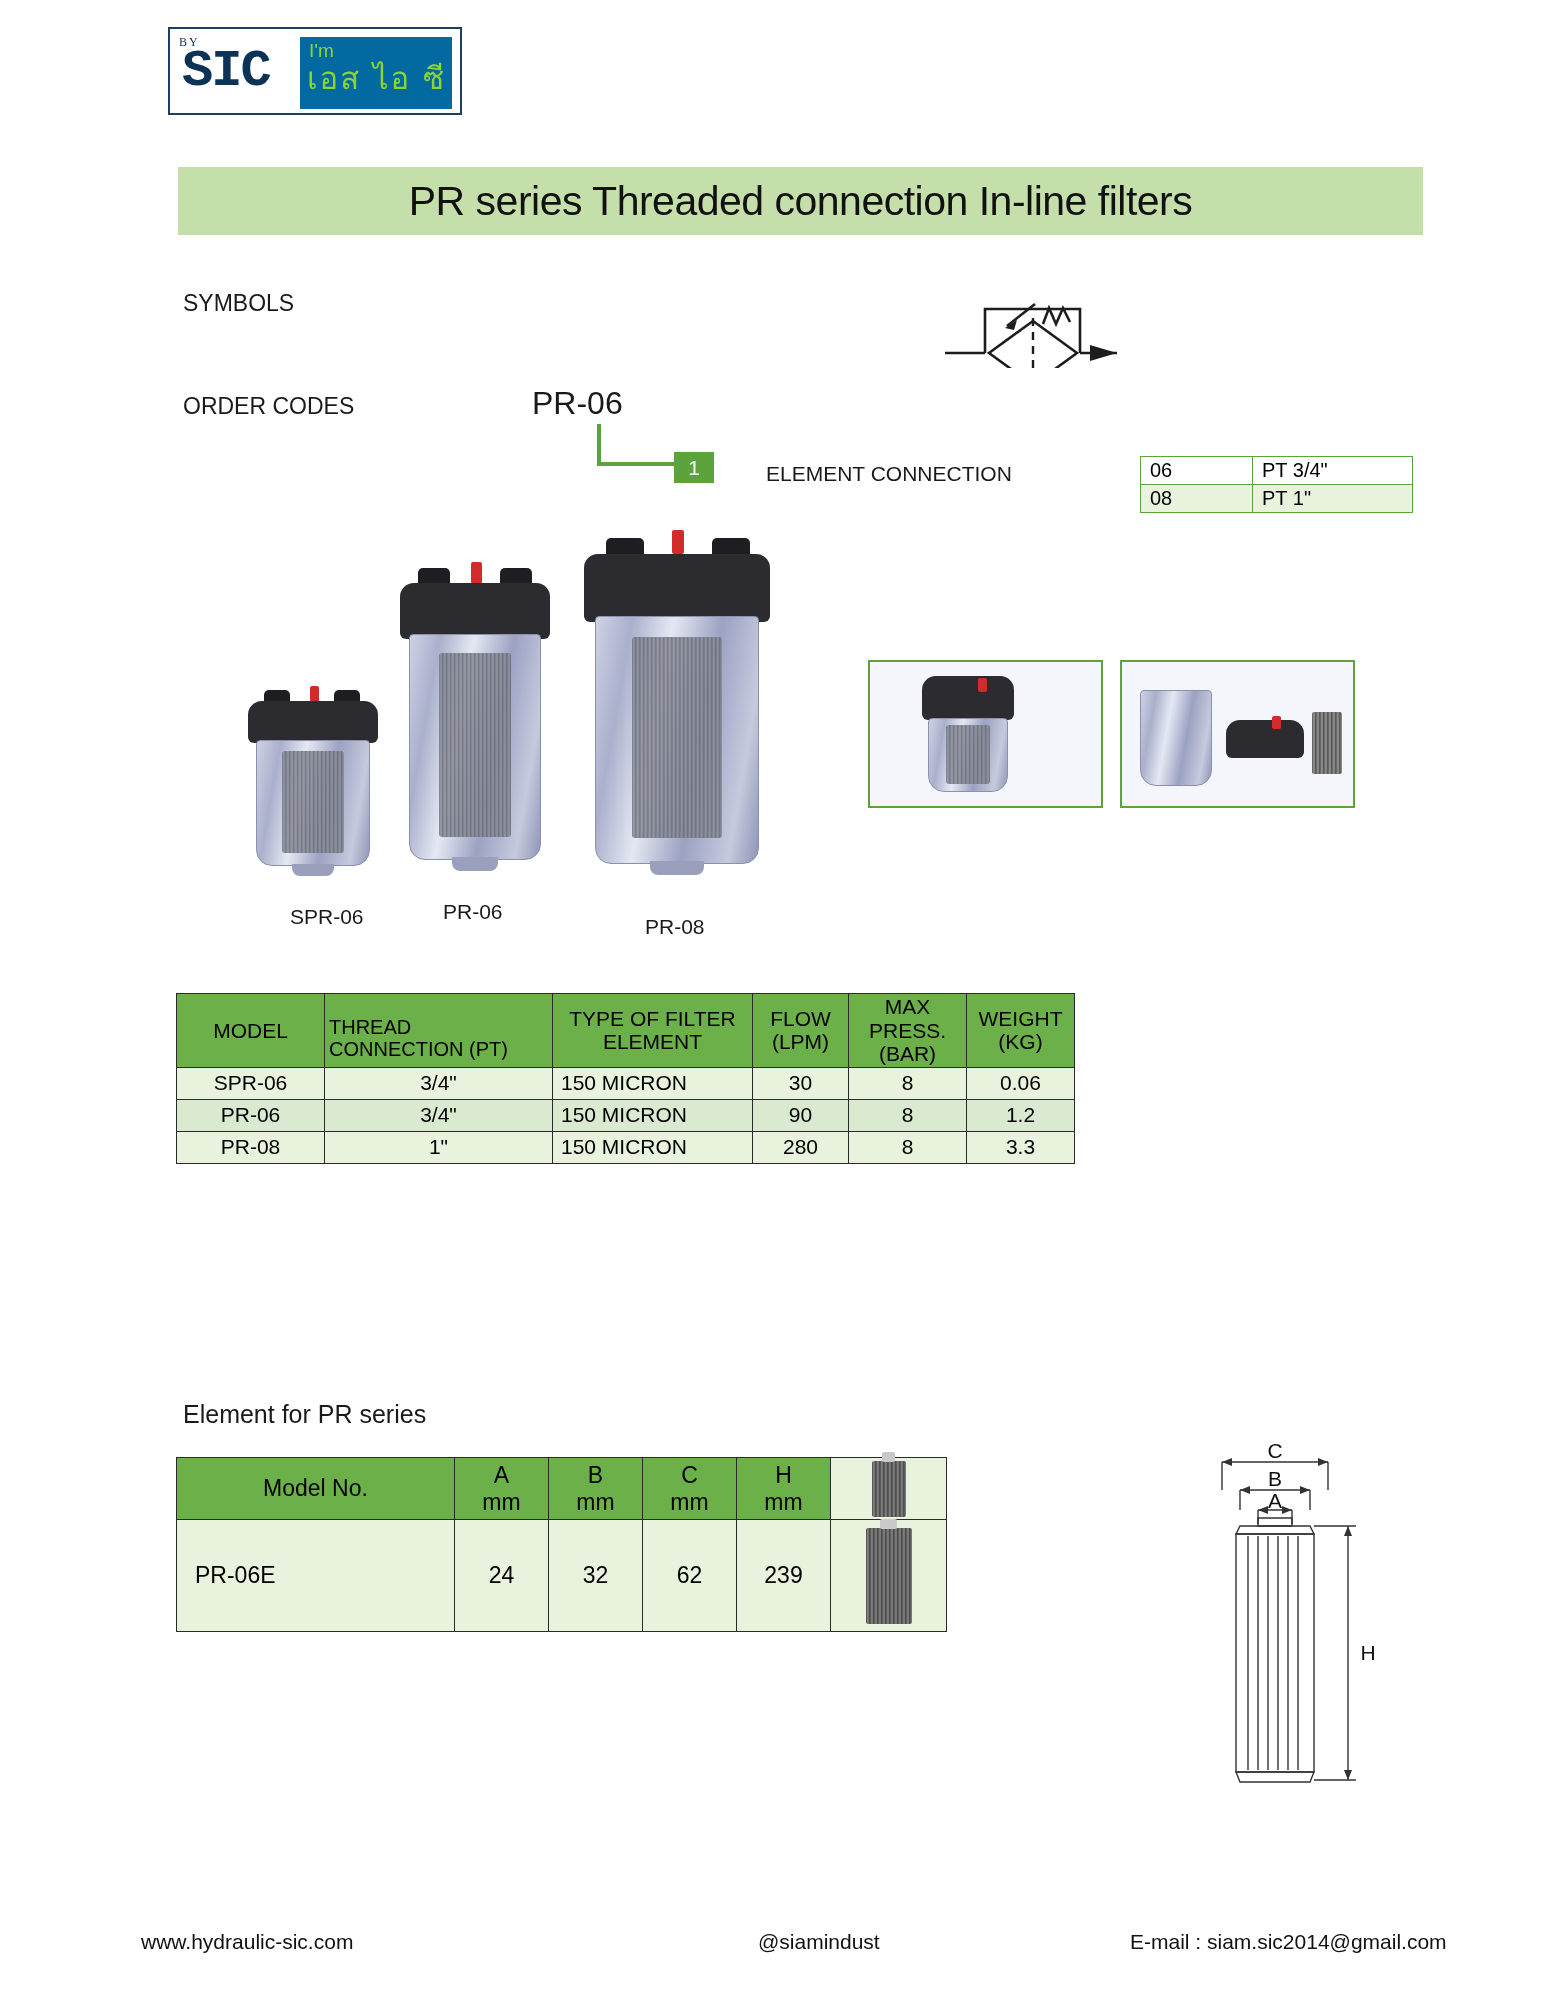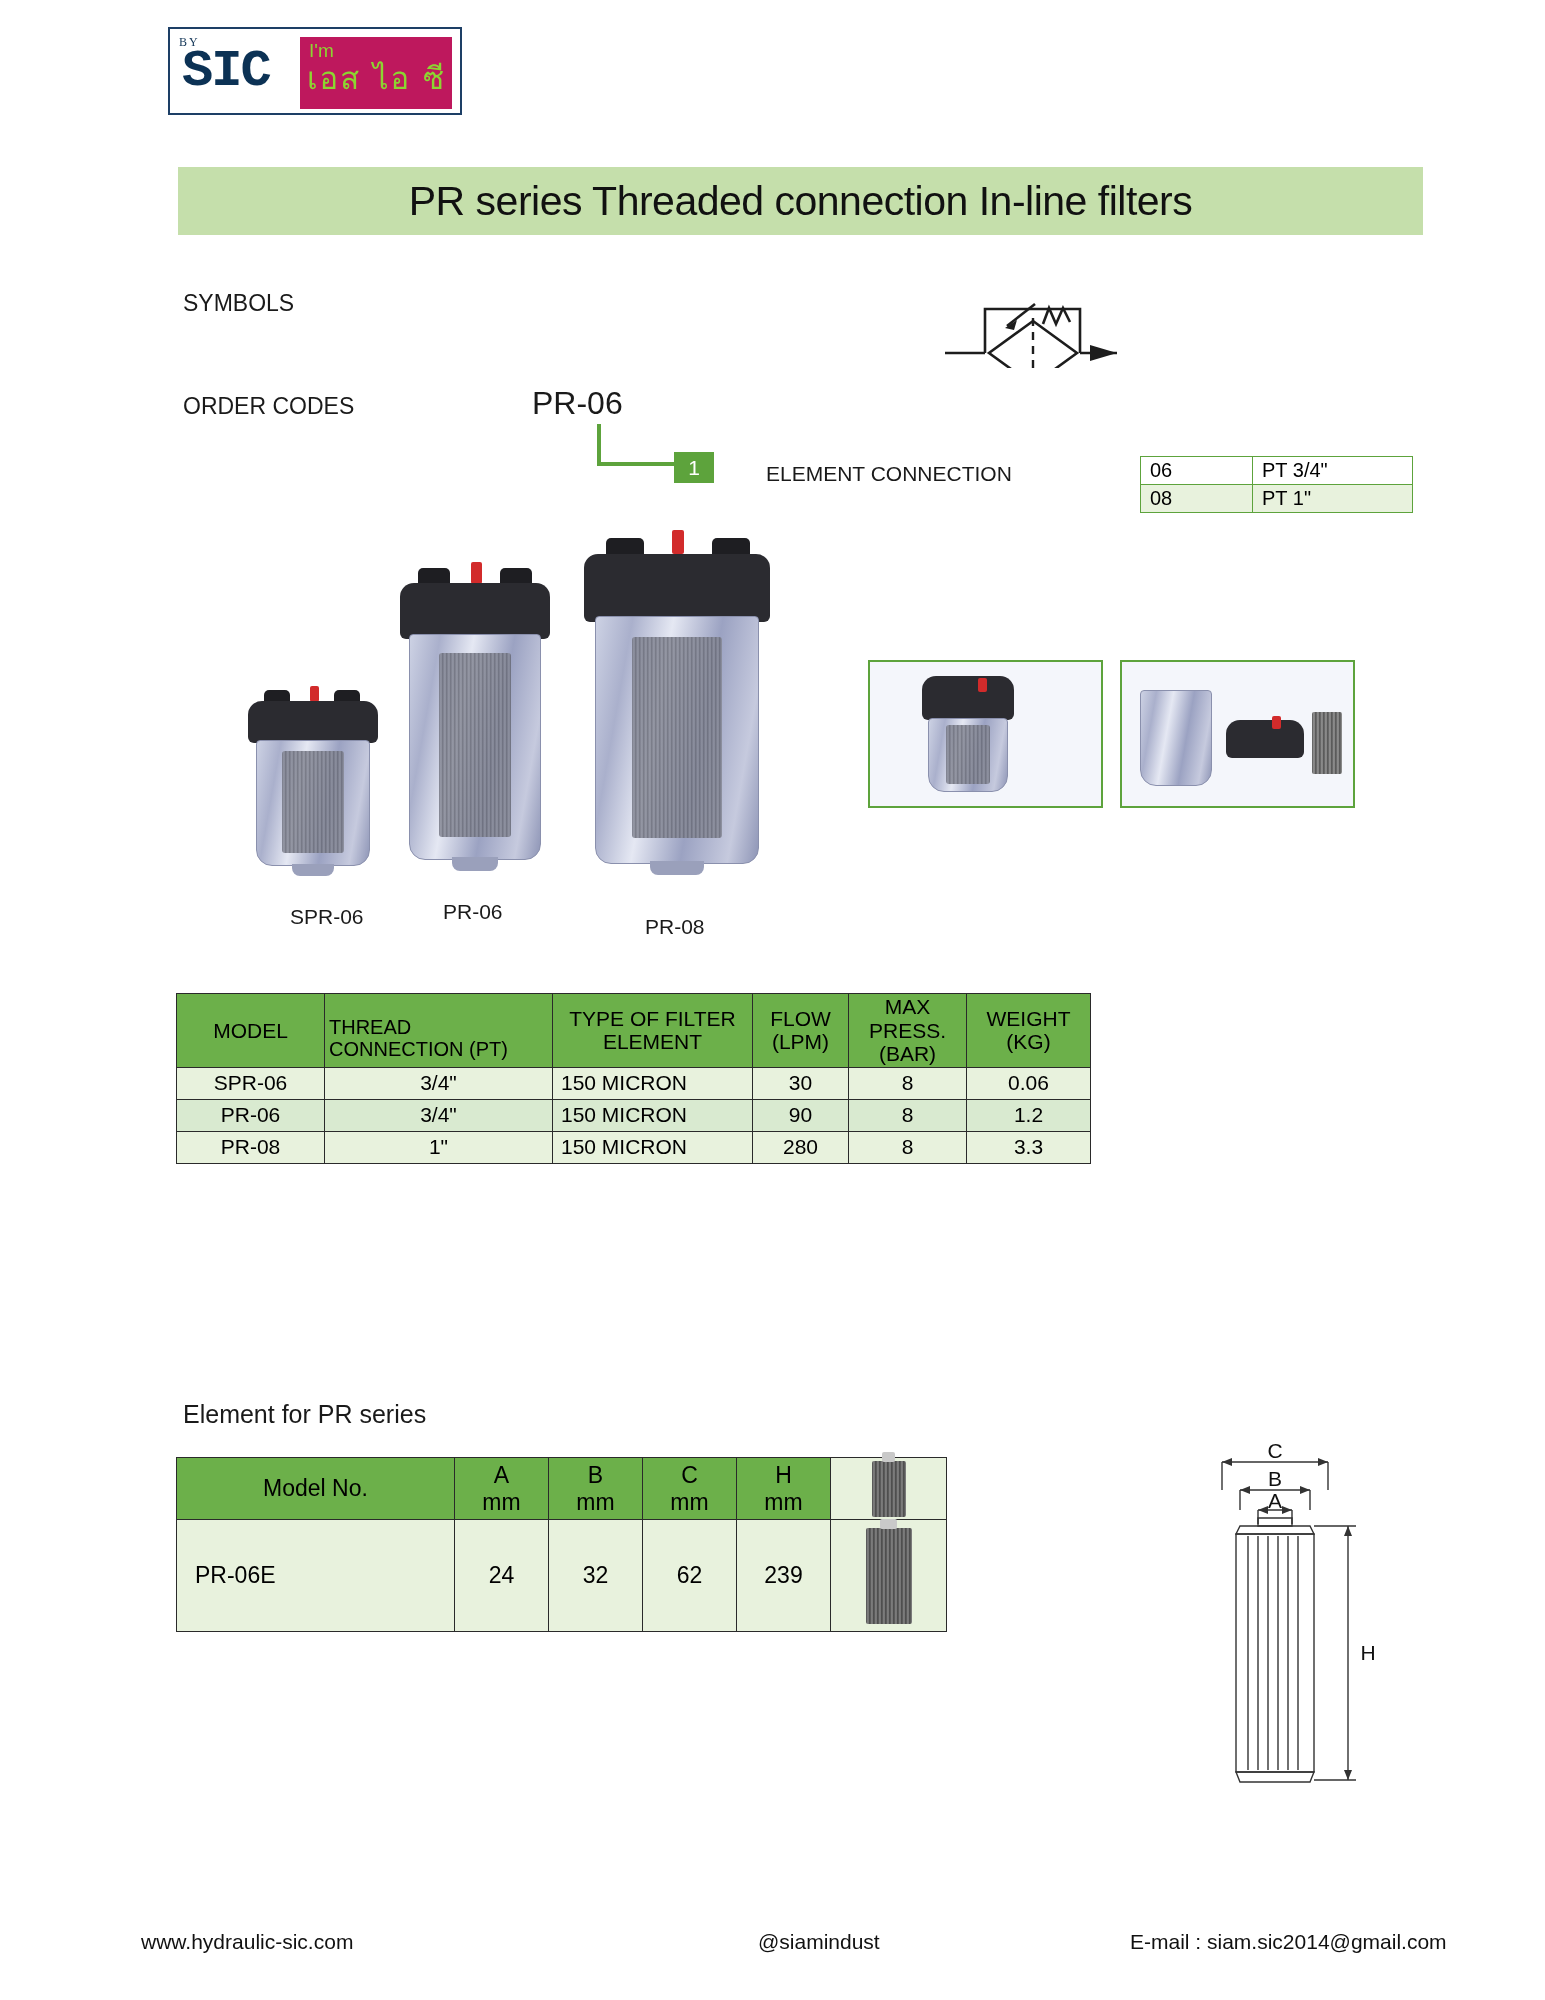--- a/index.html
+++ b/index.html
@@ -51,21 +51,21 @@
     color: #0c3255;
     font-family: Liberation Mono, monospace;
     letter-spacing: -2px;
   }
   .logo-thai-box {
     position: absolute;
     right: 8px;
     top: 8px;
     width: 152px;
     height: 72px;
-    background: #be185d;
+    background: #0369a1;
   }
   .logo-im {
     position: absolute;
     left: 9px;
     top: 3px;
     font-size: 19px;
     color: #8cd531;
     font-family: "Liberation Sans", sans-serif;
   }
   .logo-thai {
@@ -263,21 +263,21 @@
     background: #e8f2dd;
   }
   .spec-table tbody tr.odd td { background: #e8f2dd; }
   .spec-table tbody tr.even td { background: #d9ead0; }
   .spec-table td.lft { text-align: left; padding-left: 8px; }
   .col-model  { width: 148px; }
   .col-thread { width: 228px; }
   .col-type   { width: 200px; }
   .col-flow   { width: 96px; }
   .col-press  { width: 118px; }
-  .col-weight { width: 124px; }
+  .col-weight { width: 108px; }
   .th-sub { display: block; }
   .th-bottomleft {
     display: block;
     text-align: left;
     margin-top: 16px;
     font-size: 20px;
   }
 
   
   .elem-table {

